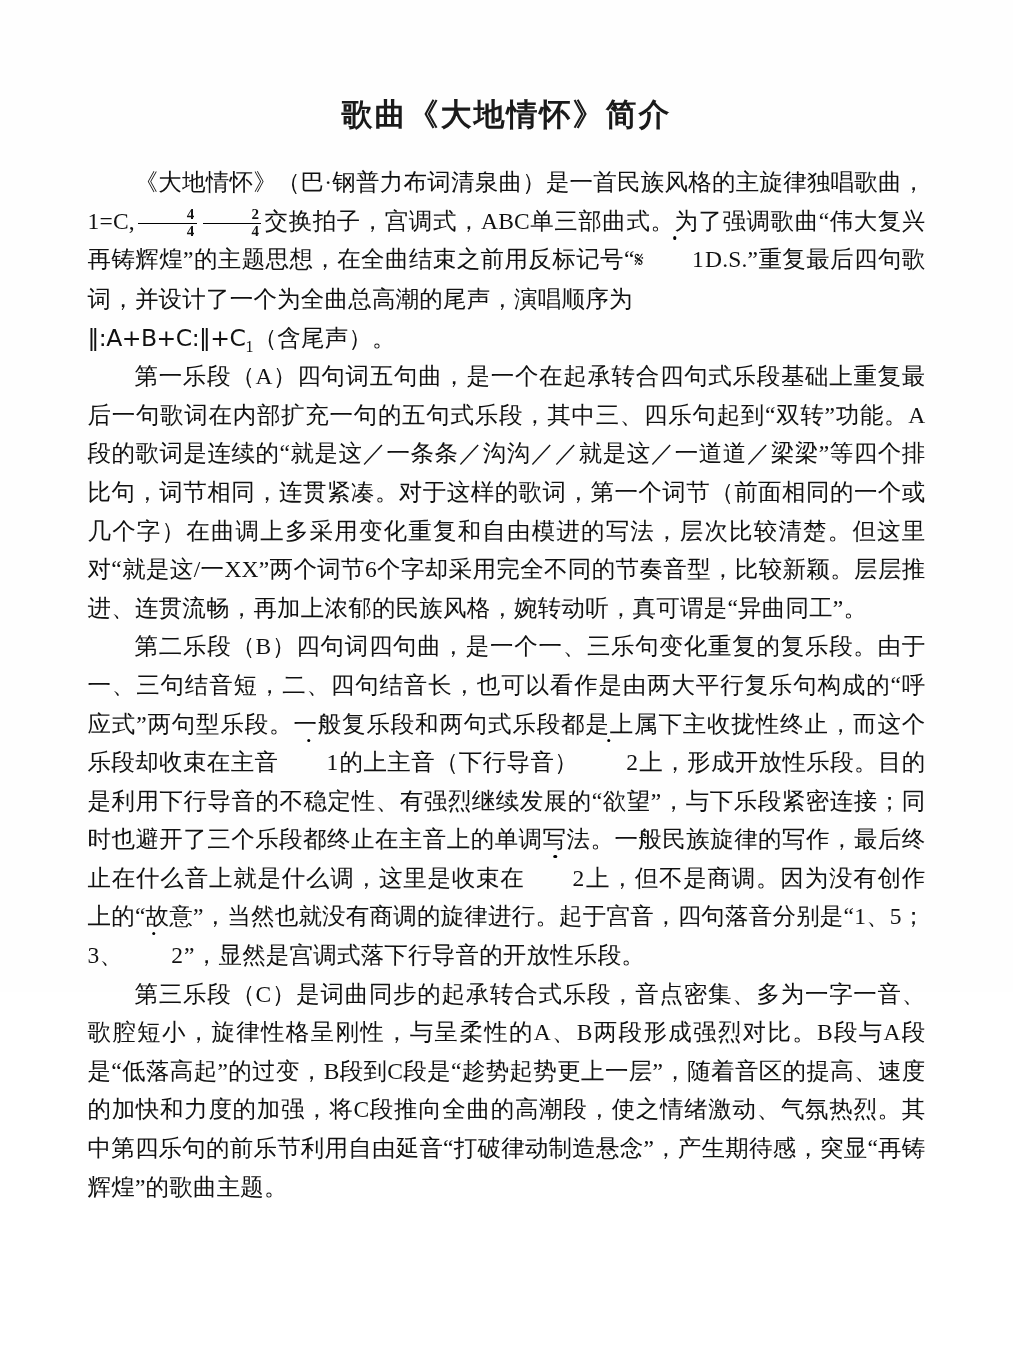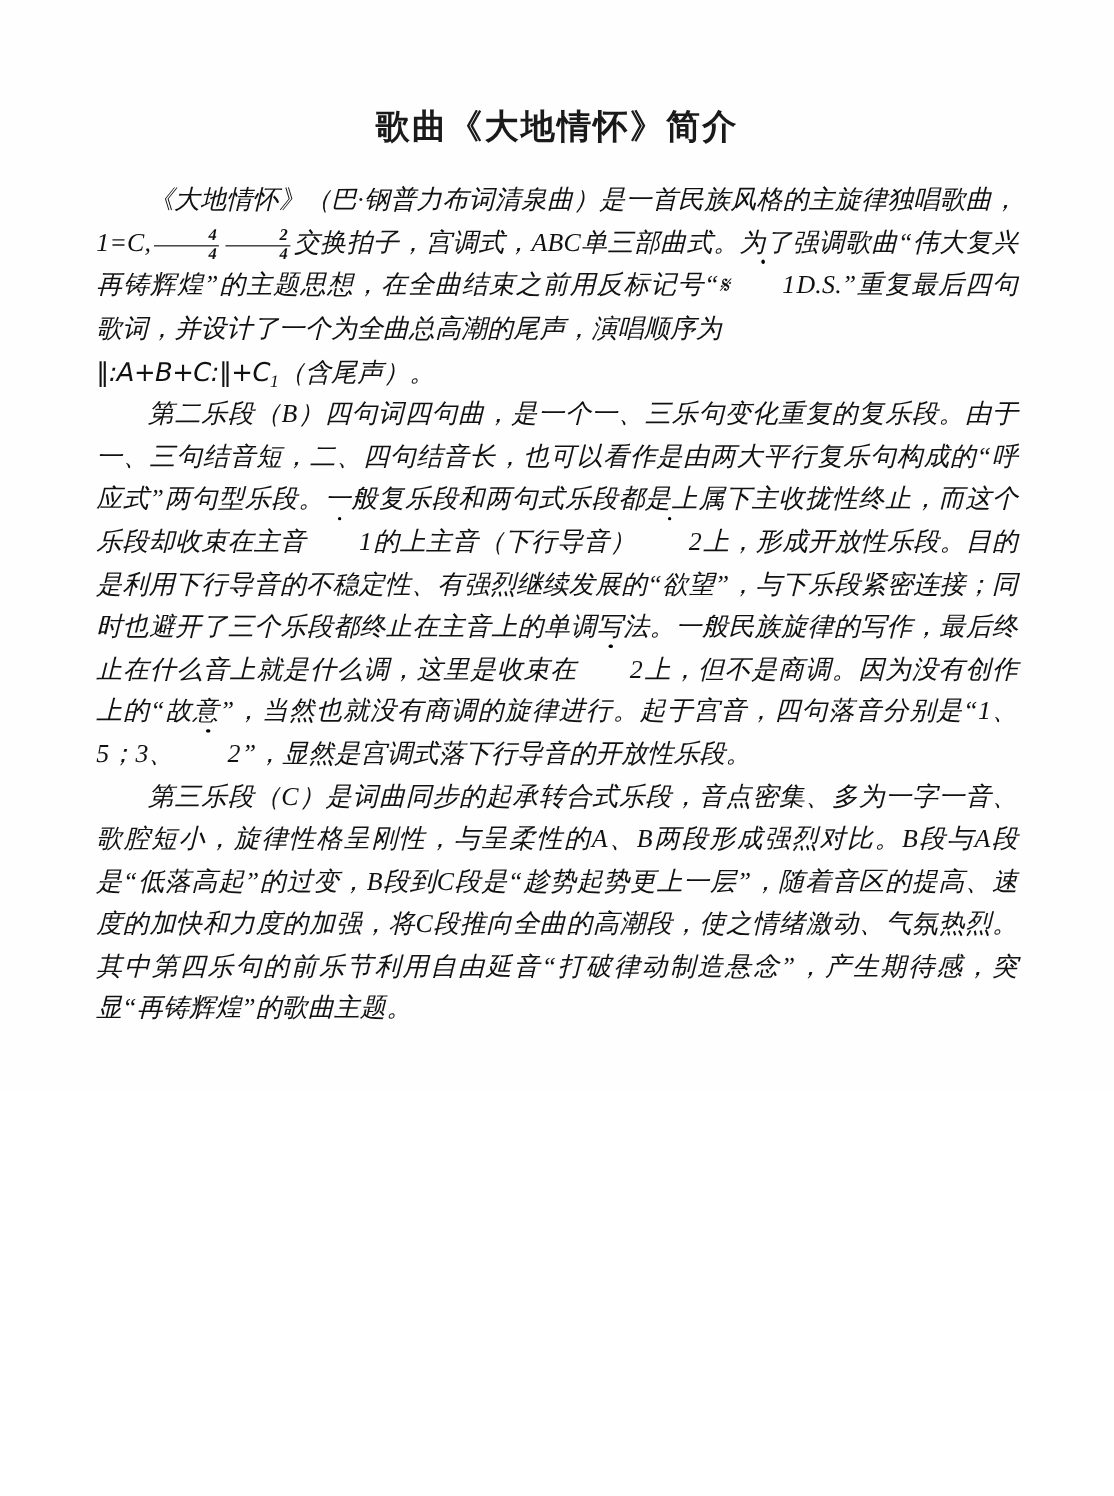--- a/index.html
+++ b/index.html
@@ -41,21 +41,20 @@
   p.para {
     margin: 0;
     font-size: 23.5px;
     line-height: 38.6px;
     text-align: justify;
     text-justify: inter-ideograph;
     text-indent: 2em;
     color: #111111;
     letter-spacing: 0.2px;
     word-break: break-all;
-    font-style: italic;
   }
   
   .frac {
     display: inline-block;
     vertical-align: -0.52em;
     text-align: center;
     font-size: 15px;
     line-height: 1.05;
     margin: 0 3px;
     font-family: "Liberation Serif", serif;
@@ -110,20 +109,21 @@
 <body>
 
 <div class="page">
 
   <h1 class="title">歌曲《大地情怀》简介</h1>
 
   <div class="body-block">
 
     <p class="para"><span>《大地情怀》（巴·钢普力布词清泉曲）是一首民族风格的主旋律独唱歌曲，1=C,</span><span class="frac"><span class="num">4</span><span class="den">4</span></span><span class="frac"><span class="num">2</span><span class="den">4</span></span><span>交换拍子，宫调式，ABC单三部曲式。为了强调歌曲“伟大复兴再铸辉煌”的主题思想，在全曲结束之前用反标记号“</span><span class="segno">𝄋</span><span class="jp">1</span><span>D.S.”</span><span>重复最后四句歌词，并设计了一个为全曲总高潮的尾声，演唱顺序为</span><br><span class="repeat-mark nowrap">‖:A+B+C:‖+C</span><span class="sub">1</span><span>（含尾声）。</span></p>
 
+    <p class="para">第一乐段（A）四句词五句曲，是一个在起承转合四句式乐段基础上重复最后一句歌词在内部扩充一句的五句式乐段，其中三、四乐句起到“双转”功能。A段的歌词是连续的“就是这／一条条／沟沟／／就是这／一道道／梁梁”等四个排比句，词节相同，连贯紧凑。对于这样的歌词，第一个词节（前面相同的一个或几个字）在曲调上多采用变化重复和自由模进的写法，层次比较清楚。但这里对“就是这/一XX”两个词节6个字却采用完全不同的节奏音型，比较新颖。层层推进、连贯流畅，再加上浓郁的民族风格，婉转动听，真可谓是“异曲同工”。</p>
 
     <p class="para"><span>第二乐段（B）四句词四句曲，是一个一、三乐句变化重复的复乐段。由于一、三句结音短，二、四句结音长，也可以看作是由两大平行复乐句构成的“呼应式”两句型乐段。一般复乐段和两句式乐段都是上属下主收拢性终止，而这个乐段却收束在主音</span><span class="jp">1</span><span>的上主音（下行导音）</span><span class="jp">2</span><span>上，形成开放性乐段。目的是利用下行导音的不稳定性、有强烈继续发展的“欲望”，与下乐段紧密连接；同时也避开了三个乐段都终止在主音上的单调写法。一般民族旋律的写作，最后终止在什么音上就是什么调，这里是收束在</span><span class="jp">2</span><span>上，但不是商调。因为没有创作上的“故意”，当然也就没有商调的旋律进行。起于宫音，四句落音分别是“1、5；3、</span><span class="jp">2</span><span>”，显然是宫调式落下行导音的开放性乐段。</span></p>
 
     <p class="para">第三乐段（C）是词曲同步的起承转合式乐段，音点密集、多为一字一音、歌腔短小，旋律性格呈刚性，与呈柔性的A、B两段形成强烈对比。B段与A段是“低落高起”的过变，B段到C段是“趁势起势更上一层”，随着音区的提高、速度的加快和力度的加强，将C段推向全曲的高潮段，使之情绪激动、气氛热烈。其中第四乐句的前乐节利用自由延音“打破律动制造悬念”，产生期待感，突显“再铸辉煌”的歌曲主题。</p>
 
 
   </div>
 
 </div>
 

